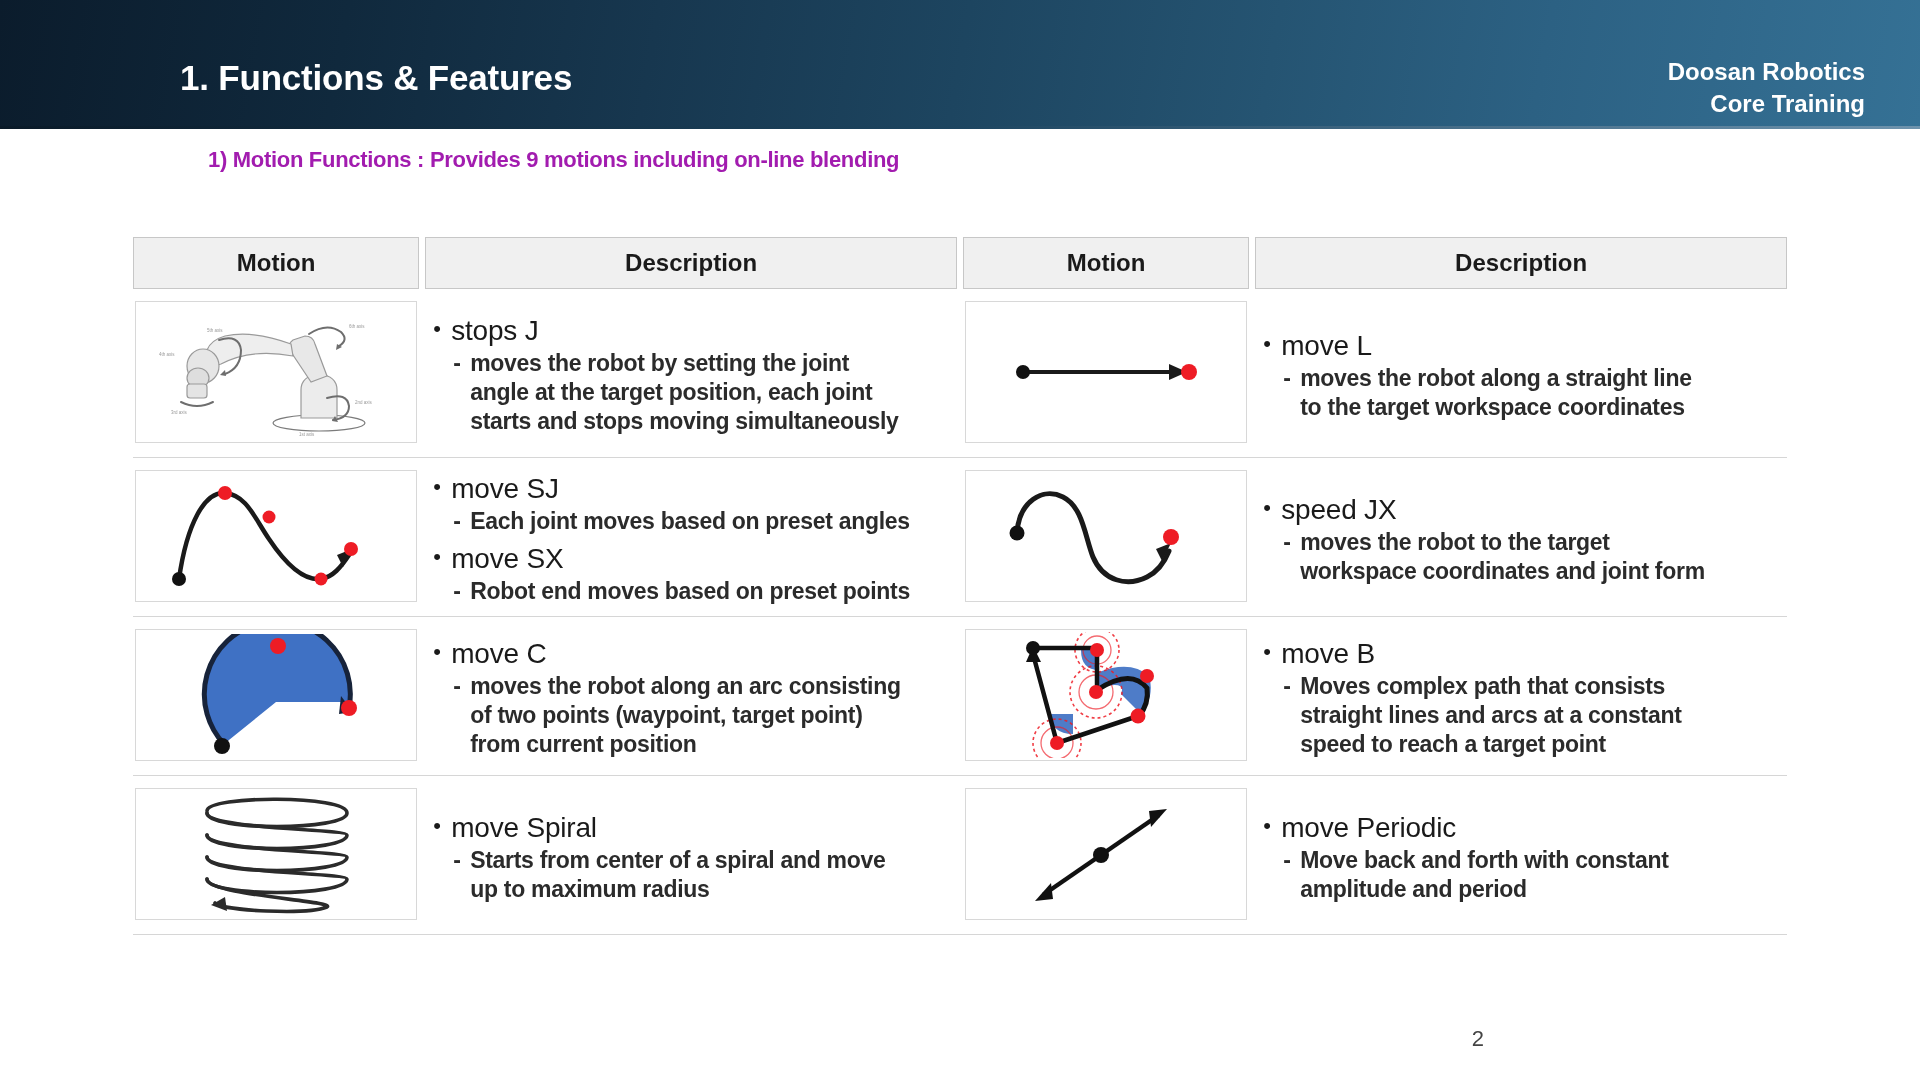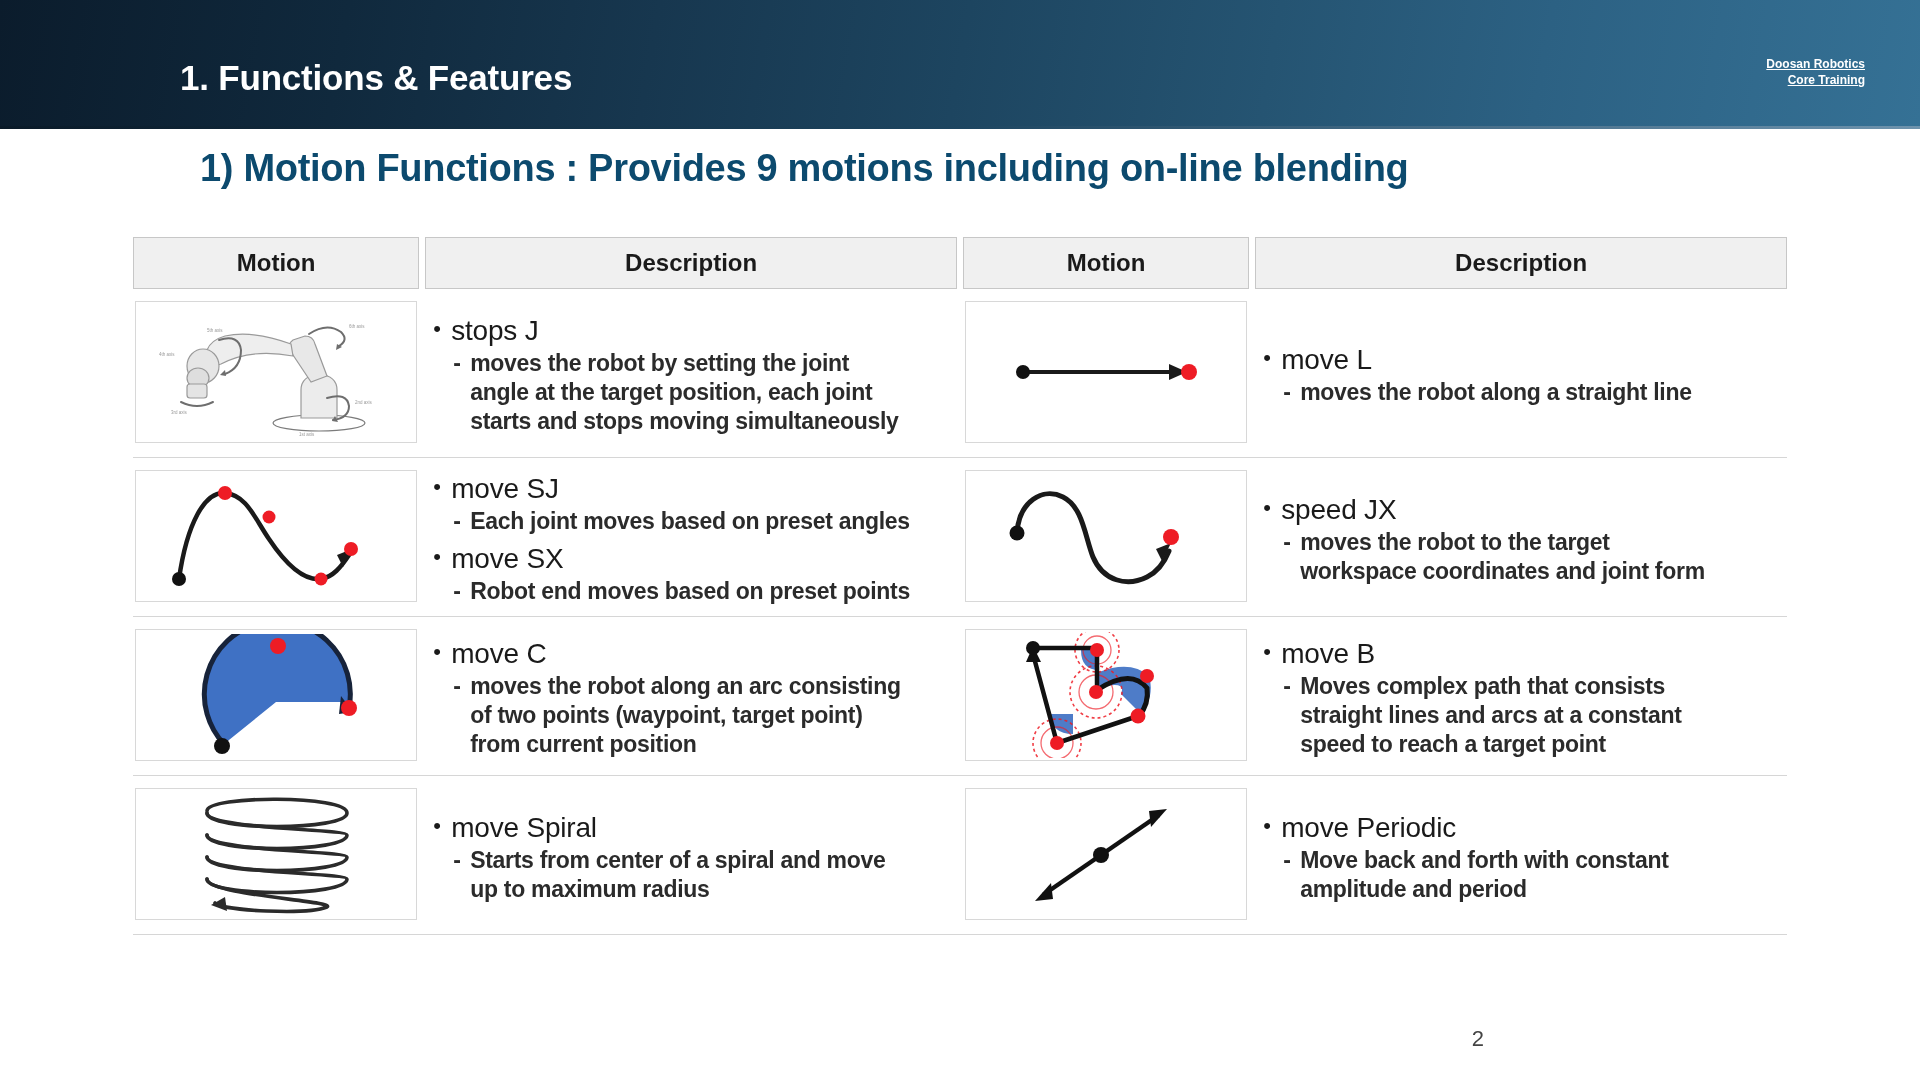--- a/index.html
+++ b/index.html
@@ -18,32 +18,32 @@
                                 #1d4560 50%, #255472 66%, #2c6183 80%, #357195 100%);
     display: flex; align-items: center;
   }
   .header-title {
     position: absolute; left: 180px; top: 58px;
     color: #ffffff; font-size: 35px; font-weight: bold;
     letter-spacing: -0.2px;
   }
   .header-brand {
     position: absolute; right: 55px; top: 56px;
-    color: #ffffff; font-size: 12px; font-weight: bold;
-    text-align: right; line-height: 1.35; text-decoration: underline;
+    color: #ffffff; font-size: 24px; font-weight: bold;
+    text-align: right; line-height: 1.35;
   }
   .header-underline {
     position: absolute; left: 0; top: 126px; width: 1920px; height: 3px;
     background: linear-gradient(90deg, #0a1a28 0%, #1d4560 50%, #6e93ad 100%);
   }
 
   
   .subtitle {
-    position: absolute; left: 200px; top: 147px;
-    font-size: 38px; font-weight: bold; color: #0c4a6e;
+    position: absolute; left: 208px; top: 147px;
+    font-size: 22px; font-weight: bold; color: #a21caf;
     letter-spacing: -0.3px;
   }
 
   
   .table {
     position: absolute; left: 133px; top: 237px;
     width: 1654px;
   }
   .thead { display: flex; gap: 6px; }
   .th {
@@ -184,20 +184,21 @@
 
       <div class="cell-desc">
         <div class="bullet">
           <span class="dot">•</span>
           <span>move L</span>
         </div>
         <div class="sub">
           <span class="dash">-</span>
           <span class="stext">
             <span style="display:block">moves the robot along a straight line</span>
+            <span style="display:block">to the target workspace coordinates</span>
           </span>
         </div>
       </div>
     </div>
 
     <div class="row">
       <div class="cell-motion">
         <div class="figbox" style="height:132px;">
           <svg width="250" height="122" viewBox="0 0 250 122">
             <path d="M28 104 C 36 48, 54 16, 74 18 C 96 20, 104 44, 118 64

